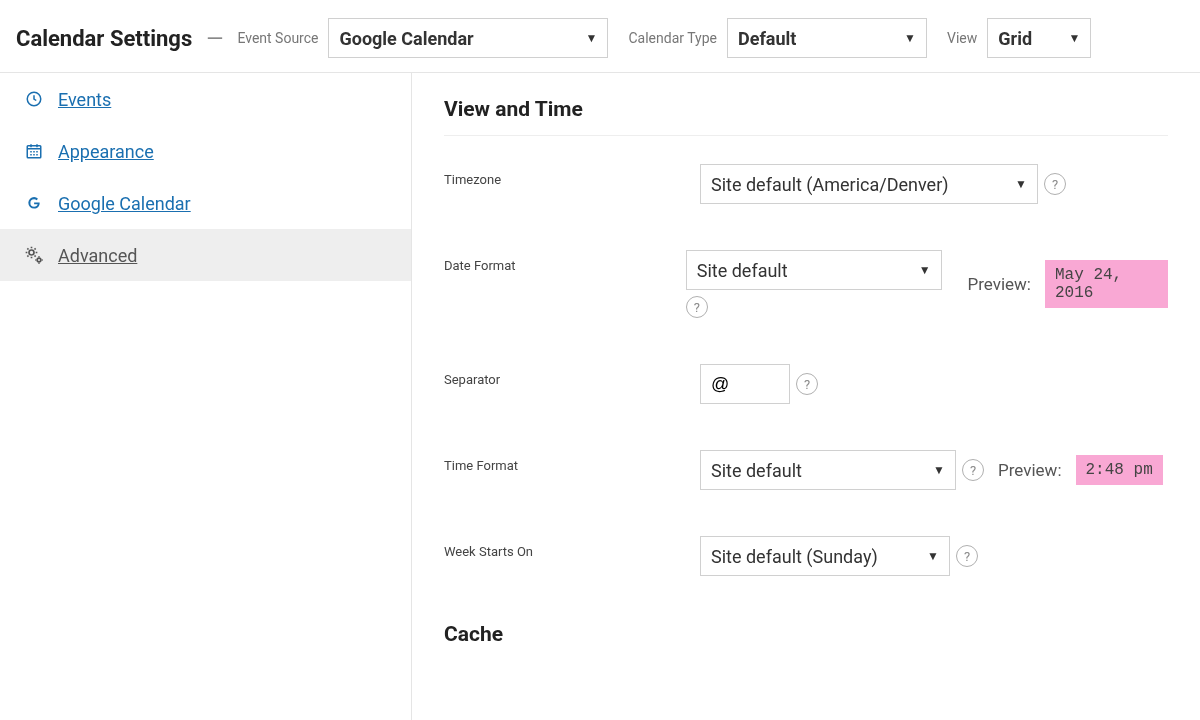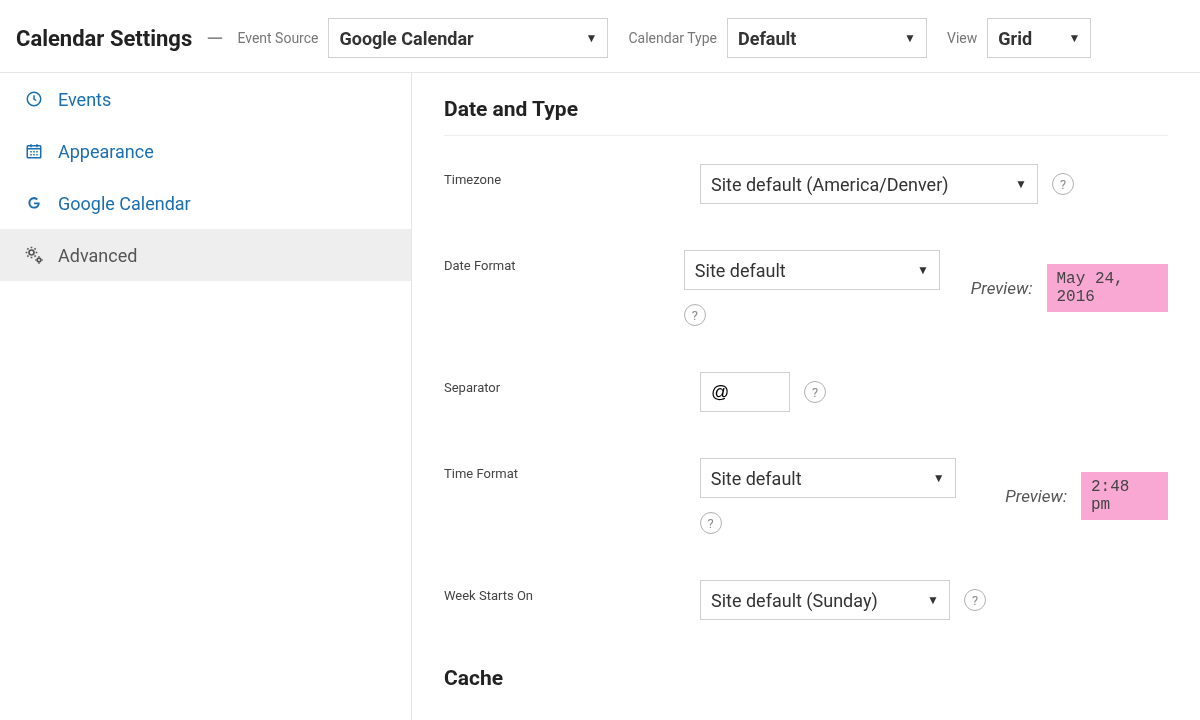--- a/index.html
+++ b/index.html
@@ -59,20 +59,21 @@
   .side-item {
     display: flex;
     align-items: center;
     gap: 14px;
     padding: 0 24px;
     height: 52px;
     font-size: 18px;
     color: #1a6fb0;
     cursor: pointer;
     border-bottom: 0;
+    text-decoration: underline;
   }
   .side-item.active {
     background: #eeeeee;
     color: #555;
   }
   .side-item.active .icn { color: #555; }
   .icn {
     width: 20px;
     display: inline-flex;
     align-items: center;
@@ -101,35 +102,34 @@
   }
   .row .lbl {
     width: 256px;
     font-size: 13px;
     color: #444;
     padding-top: 8px;
   }
   .ctrl {
     display: flex;
     align-items: center;
-    gap: 14px;
+    gap: 6px;
     flex-wrap: wrap;
   }
   .col {
     display: flex;
     flex-direction: row;
     gap: 14px;
   }
   .preview-row {
     display: flex;
     align-items: center;
     gap: 14px;
   }
   .preview-label {
-    font-style: italic;
     color: #555;
     font-size: 17px;
   }
   .preview-chip {
     background: #f9a8d4;
     padding: 6px 10px;
     font-family: Menlo, Consolas, "Courier New", monospace;
     font-size: 16px;
     color: #444;
   }
@@ -212,21 +212,21 @@
             <path d="M9 2v2M9 14v2M2 9h2M14 9h2M4 4l1.4 1.4M12.6 12.6 14 14M4 14l1.4-1.4M12.6 5.4 14 4"></path>
             <circle cx="18" cy="18" r="2.2"></circle>
             <path d="M18 13.5v1.3M18 21.2v1.3M13.5 18h1.3M21.2 18h1.3"></path>
           </svg>
       </span>
       <span>Advanced</span>
     </div>
   </div>
 
   <div class="main">
-    <h3 class="section-title">Date and Type</h3>
+    <h3 class="section-title">View and Time</h3>
     <hr class="hr">
 
     <div class="row">
       <div class="lbl">Timezone</div>
       <div class="ctrl">
         <div class="select" style="min-width:338px">
           <span>Site default (America/Denver)</span>
           <span class="caret">▼</span>
         </div>
         <span class="help">?</span>

